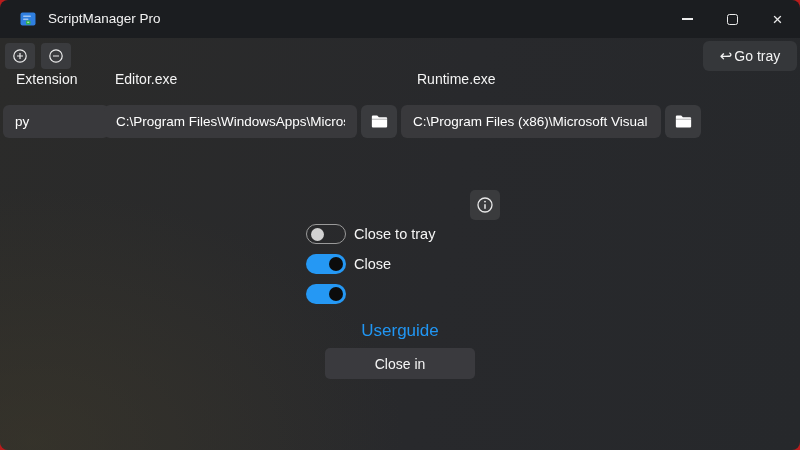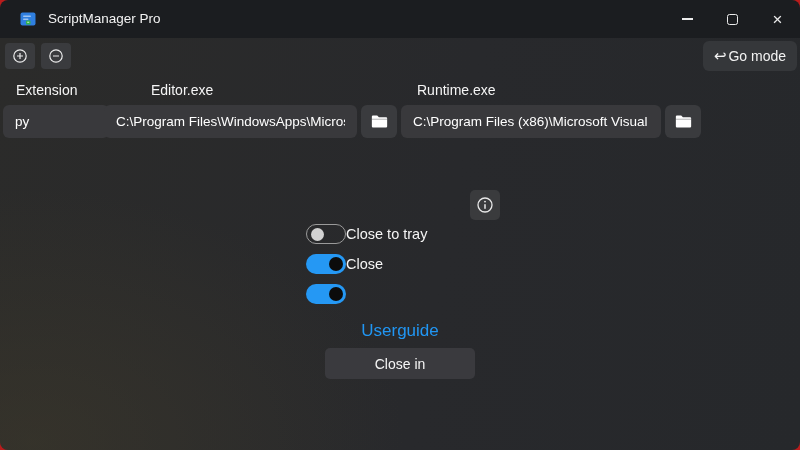--- a/index.html
+++ b/index.html
@@ -31,38 +31,38 @@
   .tool-btn svg { display:block; }
   .add-btn { left:5px; }
   .remove-btn { left:41px; }
 
   .go-back { position:absolute; left:703px; top:3px; width:94px; height:30px;
              background:#35373a; border:none; border-radius:6px; color:#f3f3f3;
              font-size:14px; display:flex; align-items:center; justify-content:center; gap:2px;
              font-family:"Liberation Sans", sans-serif; }
   .go-back .arrow { font-size:15px; }
 
-  .col-label { position:absolute; top:44px; color:#f5f5f5; font-size:14px; }
-  .lbl-ext { left:16px; } .lbl-editor { left:115px;margin-left:36px; } .lbl-runtime { left:417px; }
+  .col-label { position:absolute; top:33px; color:#f5f5f5; font-size:14px; }
+  .lbl-ext { left:16px; } .lbl-editor { left:115px; } .lbl-runtime { left:417px; }
 
   .field { position:absolute; top:67px; height:33px; background:#39393c; border:none;
            border-radius:6px; color:#fff; font-size:13.5px; padding:0 12px;
            font-family:"Liberation Sans", sans-serif; outline:none; }
   .f-ext { left:3px; width:106px; }
   .f-editor { left:104px; width:253px; }
   .f-runtime { left:401px; width:260px; }
   .browse-btn { position:absolute; top:67px; width:36px; height:33px; background:#3a3b3e;
                 border:none; border-radius:6px; display:flex; align-items:center; justify-content:center; }
   .b1 { left:361px; } .b2 { left:665px; }
 
   .info-btn { position:absolute; left:470px; top:152px; width:30px; height:30px;
               background:#3a3b3d; border:none; border-radius:5px;
               display:flex; align-items:center; justify-content:center; }
 
-  .toggle-row { position:absolute; left:306px; display:flex; align-items:center; height:20px;justify-content:flex-end; }
+  .toggle-row { position:absolute; left:306px; display:flex; align-items:center; gap:8px; height:20px;justify-content:flex-end; }
   .row-0 { top:186px; } .row-1 { top:216px; } .row-2 { top:246px; }
   .toggle { width:40px; height:20px; border-radius:10px; position:relative; flex:0 0 auto; }
   .toggle.off { border:1px solid #9a9a9a; background:transparent; }
   .toggle.off .knob { position:absolute; left:4px; top:2.5px; width:13px; height:13px;
                       border-radius:50%; background:#d2d2d2; }
   .toggle.on { background:#2598f4; }
   .toggle.on .knob { position:absolute; right:3px; top:3px; width:14px; height:14px;
                      border-radius:50%; background:#0c0c0c; }
   .toggle-label { color:#f5f5f5; font-size:14.5px; white-space:nowrap; }
 
@@ -110,21 +110,21 @@
         </svg>
       </button>
       <button class="tool-btn remove-btn">
         <svg width="16" height="16" viewBox="0 0 16 16">
           <circle cx="8" cy="8" r="6.2" fill="none" stroke="#ececec" stroke-width="1.2"></circle>
           <path d="M5 8h6" stroke="#ececec" stroke-width="1.2"></path>
         </svg>
       </button>
       <button class="go-back">
         <span class="arrow">↩</span>
-        <span>Go mode</span>
+        <span>Go tray</span>
       </button>
 
       <span class="col-label lbl-ext">Extension</span>
       <span class="col-label lbl-editor">Editor.exe</span>
       <span class="col-label lbl-runtime">Runtime.exe</span>
 
       <input class="field f-ext" value="py" style="">
       <input class="field f-editor" value="C:\Program Files\WindowsApps\Micros" style="">
       <button class="browse-btn b1">
         <svg width="17" height="15" viewBox="0 0 20 17">

